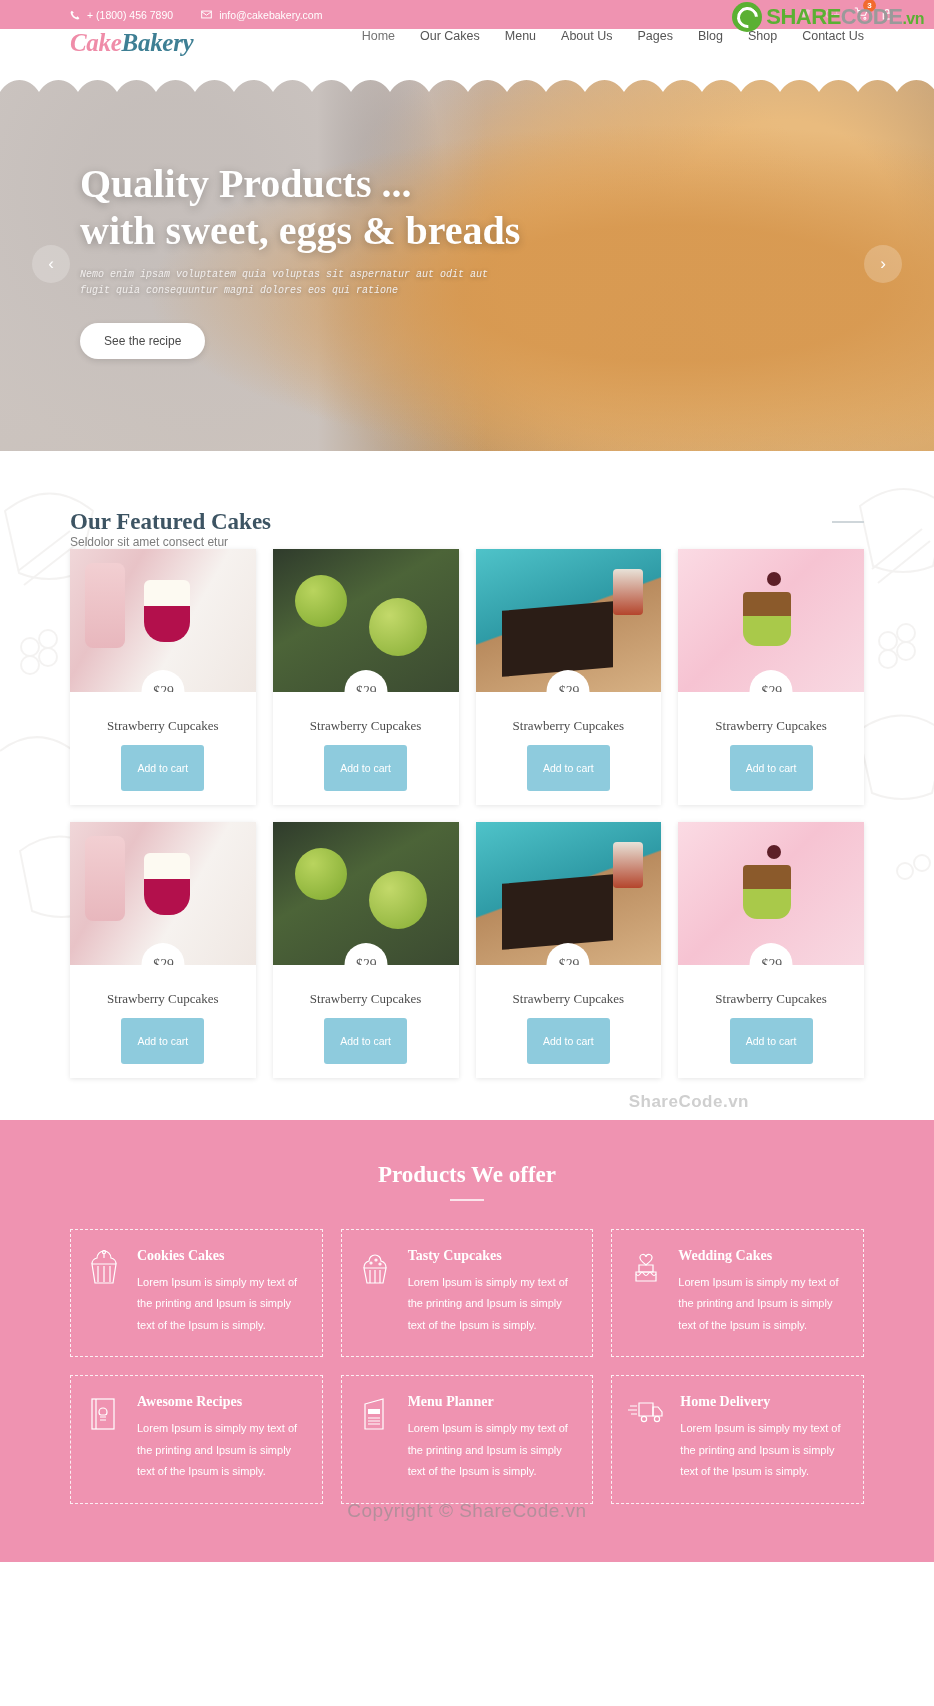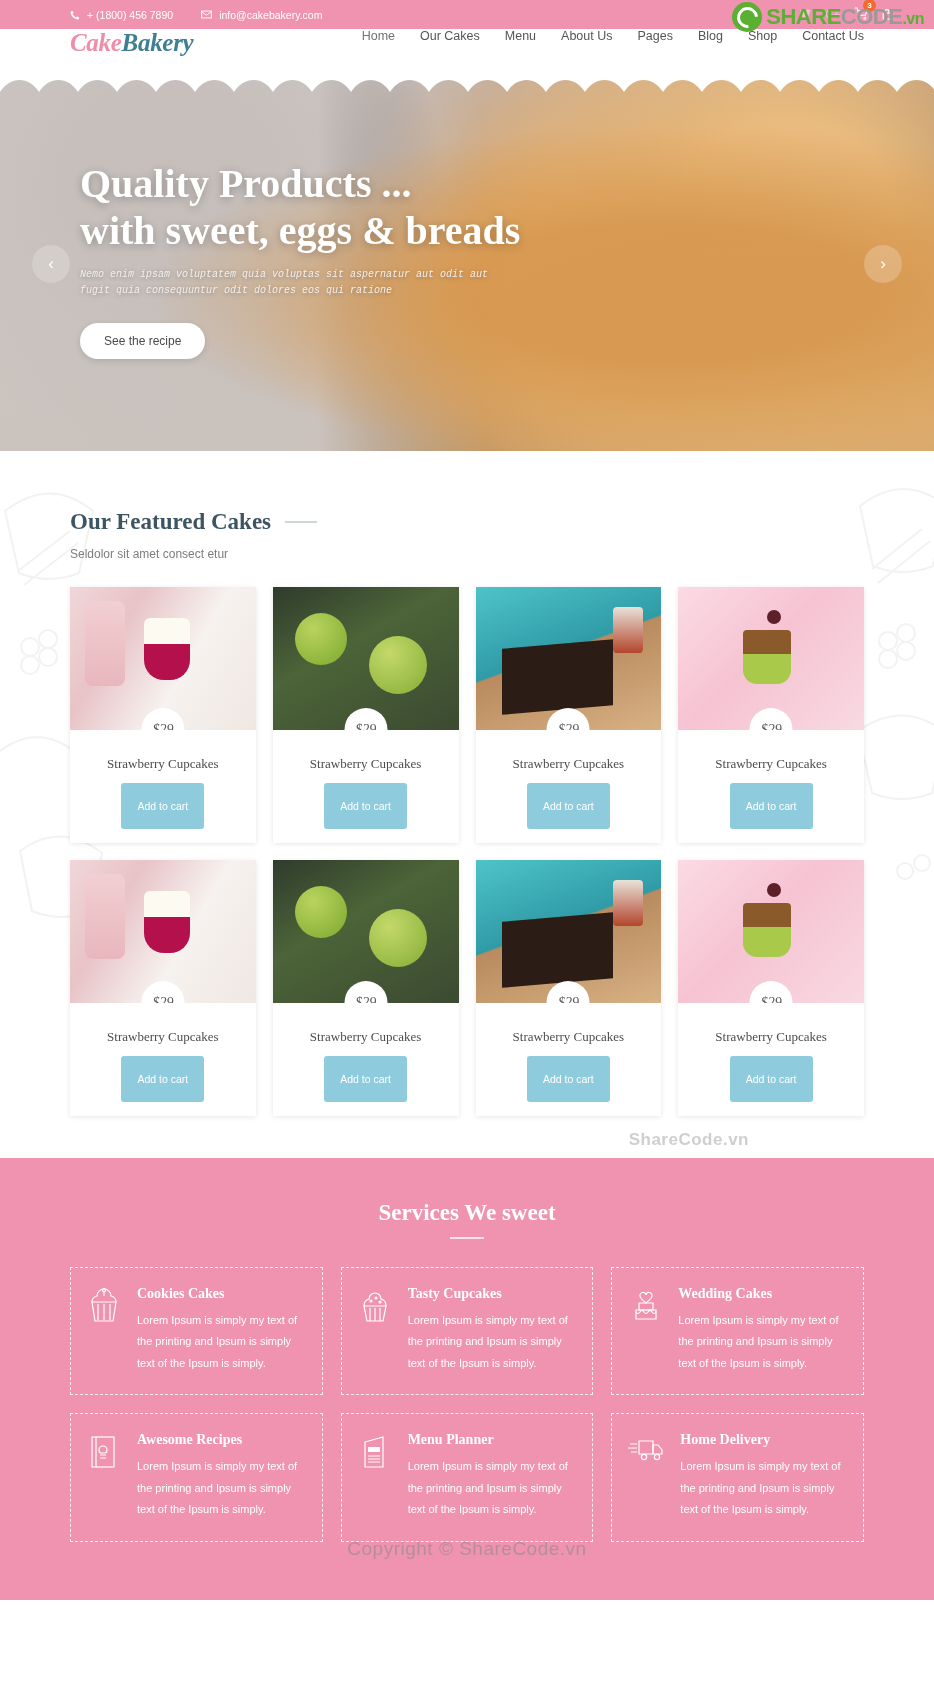--- a/index.html
+++ b/index.html
@@ -114,29 +114,29 @@
     background:rgba(255,255,255,.22);
     display:flex; align-items:center; justify-content:center;
     color:#fff; font-size:17px; cursor:pointer; z-index:5;
   }
   .arrow.left { left:32px; }
   .arrow.right { right:32px; }
 
   
   .featured { position:relative; padding:58px 70px 42px; background:#fff; overflow:hidden; }
   .bg-doodles { position:absolute; inset:0; pointer-events:none; opacity:.5; }
-  .sec-head { display:flex; align-items:center; gap:14px; position:relative; z-index:2; }
+  .sec-head { display:flex; align-items:center; gap:14px; position:relative; z-index:2;justify-content:space-between; }
   .sec-title {
     font-family:"Liberation Serif", serif; font-weight:bold;
     font-size:23px; color:#3d5463;
   }
   .sec-rule { width:32px; height:2px; background:#cfd6da; }
-  .sec-sub { font-size:12px; color:#7d7d7d; margin-top:12px; position:relative; z-index:2; }
-
-  .grid { display:grid; grid-template-columns:repeat(4,1fr); gap:17px; margin-top:26px; position:relative; z-index:2; }
+  .sec-sub { font-size:12px; color:#7d7d7d; margin-top:0; position:relative; z-index:2; }
+
+  .grid { display:grid; grid-template-columns:repeat(4,1fr); gap:17px; position:relative; z-index:2; }
   .card { background:#fff; box-shadow:0 1px 5px rgba(0,0,0,.10); position:relative; }
   .card-img { height:143px; position:relative; overflow:hidden; }
   .price {
     position:absolute; left:50%; bottom:-21px; transform:translateX(-50%);
     width:43px; height:43px; border-radius:50%; background:#fff;
     display:flex; align-items:center; justify-content:center;
     font-family:"Liberation Serif", serif; font-style:italic;
     font-size:14px; color:#5a5a5a; z-index:3;
   }
   .card-body { padding:26px 10px 14px; text-align:center; }
@@ -267,21 +267,21 @@
   <div class="hero">
     <div class="arrow left">‹</div>
     <div class="arrow right">›</div>
     <div class="hero-inner">
       <h1>
         <span>Quality Products ...</span><br>
         <span>with sweet, eggs &amp; breads</span>
       </h1>
       <p>
         <span>Nemo enim ipsam voluptatem quia voluptas sit aspernatur aut odit aut</span><br>
-        <span>fugit quia consequuntur odit dolores eos qui ratione</span>
+        <span>fugit quia consequuntur magni dolores eos qui ratione</span>
       </p>
       <button class="hero-btn">See the recipe</button>
     </div>
   </div>
 
   <div class="featured">
     <svg class="bg-doodles" viewBox="0 0 934 640">
       <g fill="none" stroke="#e9e6e4" stroke-width="2">
         <path d="M5 60 q45 -35 88 0 l-14 62 q-30 12 -60 0 z"></path>
         <path d="M18 120 l52 -40 M24 134 l54 -42"></path>
@@ -366,21 +366,21 @@
           </div>
           <div class="card-body"><div class="card-title">Strawberry Cupcakes</div><button class="btn-cart">Add to cart</button></div>
         </div>
       </div>
 
     <div class="wm-mid">ShareCode.vn</div>
   </div>
 
   <div class="services">
     <div class="svc-head">
-      <h2>Services We sweet</h2>
+      <h2>Products We offer</h2>
       <div class="svc-rule"></div>
     </div>
     <div class="svc-grid" id="svcgrid">
         <div class="svc">
           <div class="svc-ico">
             <svg width="34" height="36" viewBox="0 0 34 36" fill="none" stroke="#fff" stroke-width="1.2">
               <path d="M5 14h24l-3 19H8z"></path>
               <path d="M5 14a6 6 0 015-6 6 6 0 0114 0 6 6 0 015 6"></path>
               <path d="M11 16v16M17 16v16M23 16v16"></path>
               <path d="M17 8V3"></path>

